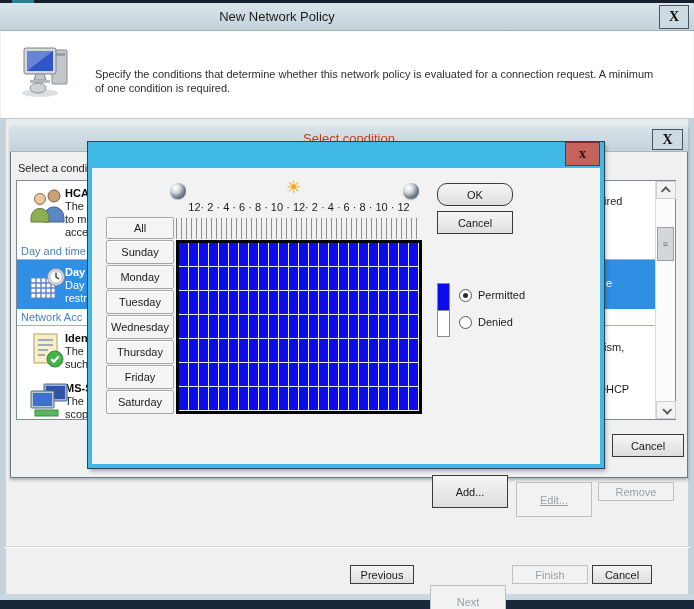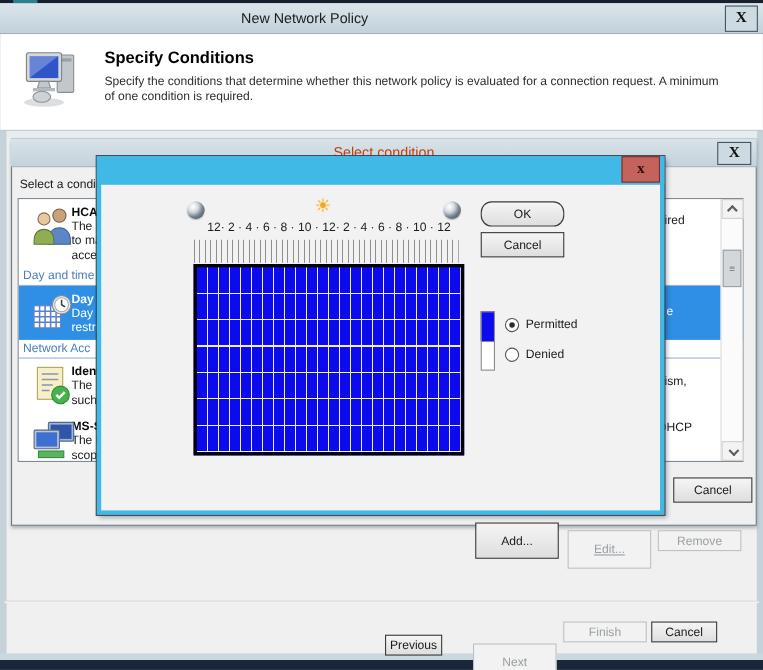--- a/index.html
+++ b/index.html
@@ -107,21 +107,21 @@
   #radio-perm { left:459px; top:289px; } #radio-den { left:459px; top:316px; }
   #lbl-perm { left:478px; top:289px; font-size:11px; color:#1a1a1a; z-index:11; }
   #lbl-den { left:478px; top:316px; font-size:11px; color:#1a1a1a; z-index:11; }
   #dt-status { left:104px; top:426px; font-size:11px; color:#1c1c1c; z-index:11; }
 
   
   #btn-add { left:432px; top:475px; width:76px; height:33px; }
   #btn-edit { left:516px; top:482px; width:76px; height:35px;text-decoration:underline; }
   #btn-remove { left:598px; top:482px; width:76px; height:19px; }
   #footer-sep { left:4px; top:546px; width:686px; height:2px; background:#d6d6d6; border-bottom:1px solid #fbfbfb; }
-  #btn-prev { left:350px; top:577px; width:52px; height:19px; }
+  #btn-prev { left:350px; top:565px; width:64px; height:19px; }
   #btn-next { left:430px; top:585px; width:76px; height:33px; }
   #btn-finish { left:512px; top:565px; width:76px; height:19px; }
   #btn-cancel { left:592px; top:565px; width:60px; height:19px; }
 </style>
 </head>
 <body>
 
 <div id="canvas">
 
   <div class="abs" id="top-strip"></div>
@@ -142,21 +142,20 @@
       <rect x="34" y="6" width="15" height="34" rx="1" fill="#c2c7cb" stroke="#878d92"></rect>
       <rect x="36" y="9" width="11" height="3" fill="#9aa0a5"></rect>
       <rect x="6" y="4" width="32" height="26" rx="2" fill="#d4d8db" stroke="#7d8489"></rect>
       <rect x="9" y="7" width="26" height="20" fill="#2f55c8"></rect>
       <polygon points="9,7 35,7 9,27" fill="#ffffff" opacity="0.28"></polygon>
       <polygon points="18,30 26,30 28,36 16,36" fill="#c2c7cb" stroke="#8a9095"></polygon>
       <rect x="12" y="36" width="20" height="3" fill="#b4b9bd"></rect>
       <ellipse cx="20" cy="44" rx="8" ry="5" fill="#cdd2d5" stroke="#8a9095"></ellipse>
     </svg>
   </div>
-  <div class="abs" id="hdr-title">Specify Conditions</div>
   <div class="abs" id="hdr-d1">Specify the conditions that determine whether this network policy is evaluated for a connection request. A minimum</div>
   <div class="abs" id="hdr-d2">of one condition is required.</div>
   <div class="abs" id="gap-band"></div>
 
   <div class="abs" id="sel-dialog"></div>
   <div class="abs" id="sel-titlebar"></div>
   <div class="abs" id="sel-title">Select condition</div>
   <div class="abs xbtn" id="sel-close">X</div>
   <div class="abs" id="sel-label">Select a condit</div>
   <div class="abs" id="condition-list">
@@ -239,20 +238,30 @@
   <div class="abs" id="dt-modal"></div>
   <div class="abs" id="dt-titlebar"></div>
   <div class="abs xbtn" id="dt-close">x</div>
 
   <span class="abs moon" id="moon-left"></span>
   <span class="abs" id="sun">☀</span>
   <span class="abs moon" id="moon-right"></span>
   <div class="abs" id="hour-scale">12·  2  ·  4  ·  6  ·  8  · 10 · 12·  2  ·  4  ·  6  ·  8  · 10 · 12</div>
   <div class="abs" id="tick-row"></div>
 
+  <div class="abs" id="day-column">
+      <button class="day-btn all" style="width: 100%;">All</button>
+      <button class="day-btn" style="width: 100%;">Sunday</button>
+      <button class="day-btn" style="width: 100%;">Monday</button>
+      <button class="day-btn" style="width: 100%;">Tuesday</button>
+      <button class="day-btn" style="width: 100%;">Wednesday</button>
+      <button class="day-btn" style="width: 100%;">Thursday</button>
+      <button class="day-btn" style="width: 100%;">Friday</button>
+      <button class="day-btn" style="width: 100%;">Saturday</button>
+    </div>
   <div class="abs" id="time-grid"></div>
 
   <button class="btn strong" id="dt-ok">OK</button>
   <button class="btn strong" id="dt-cancel">Cancel</button>
 
   <div class="abs" id="swatch-perm"></div>
   <div class="abs" id="swatch-den"></div>
   <span class="abs radio checked" id="radio-perm"></span>
   <span class="abs" id="lbl-perm">Permitted</span>
   <span class="abs radio" id="radio-den"></span>

